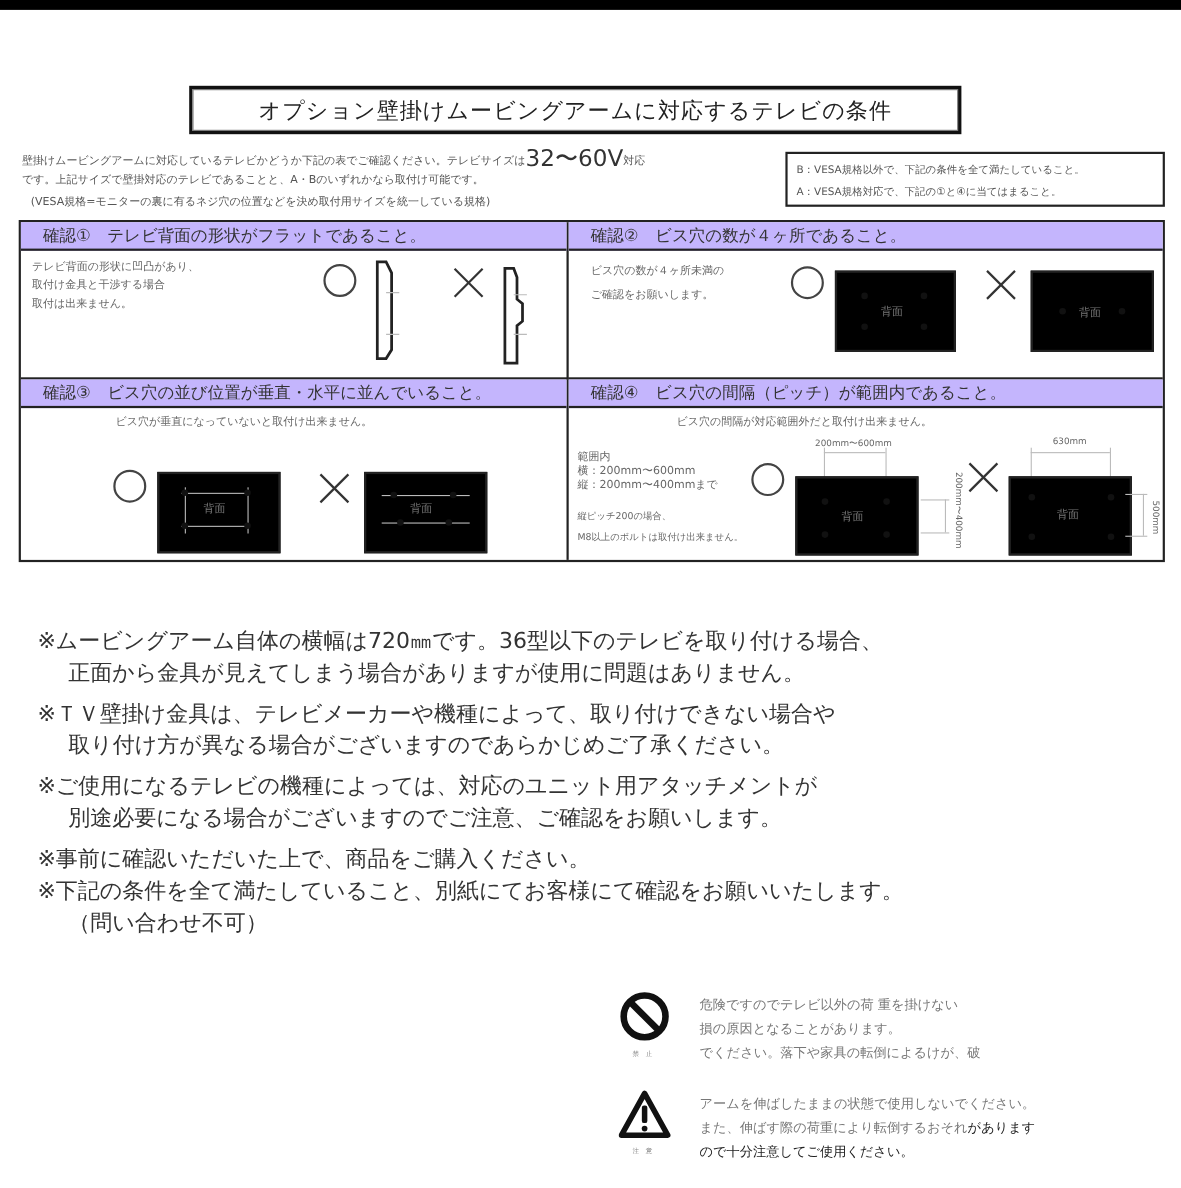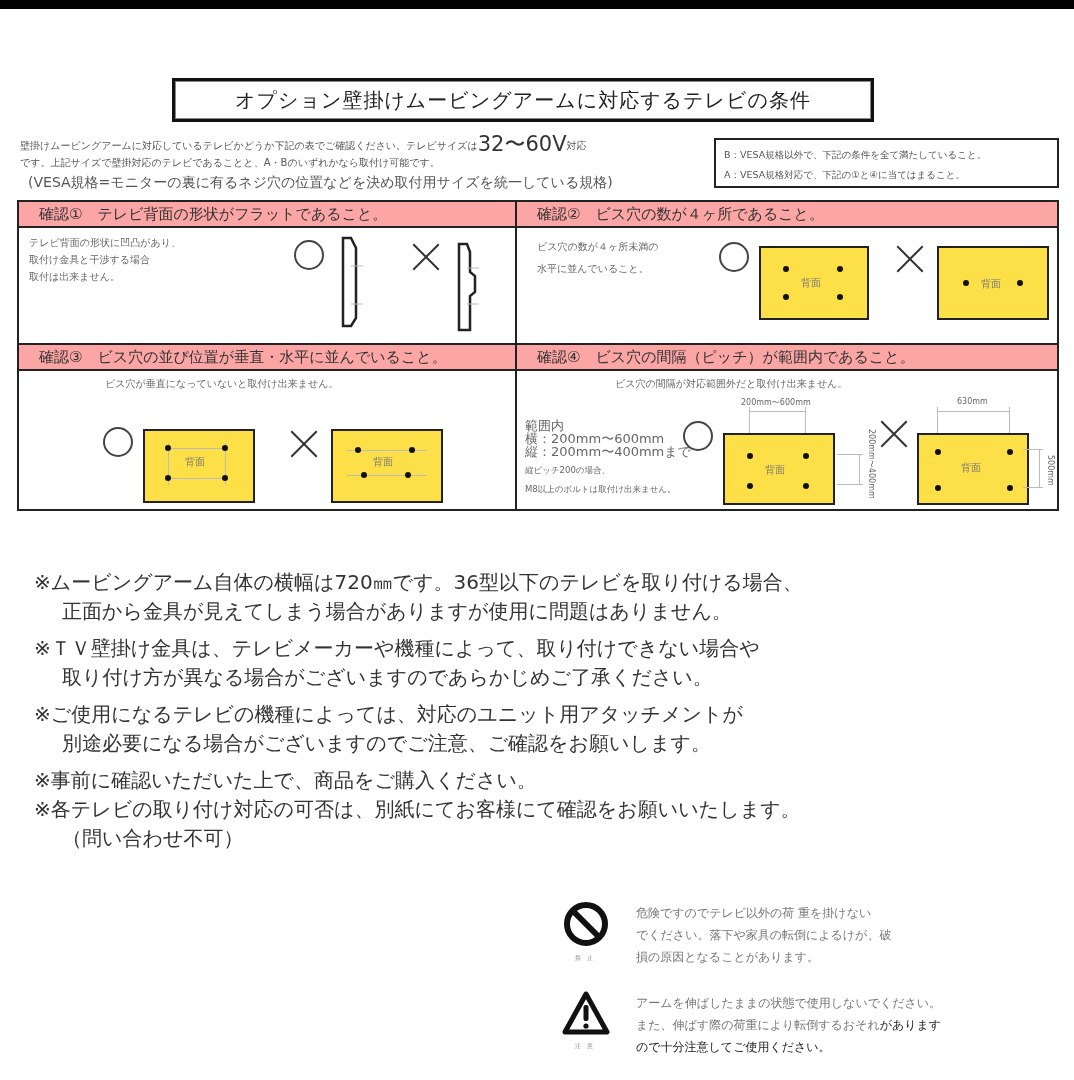--- a/index.html
+++ b/index.html
@@ -11,52 +11,52 @@
   .title-box {
     position: absolute; left: 172px; top: 78px; width: 702px; height: 44px;
     border: 3px solid #111; box-shadow: inset 0 0 0 1px #888; background: #fff;
     display: flex; align-items: center; justify-content: center;
   }
   .title-box span { font-size: 20px; letter-spacing: 1px; color: #222; }
 
   .intro { position: absolute; left: 20px; top: 136px; width: 690px; font-size: 10px; color: #555; line-height: 17px; }
   .intro .line1 { white-space: nowrap; }
   .intro .big { font-size: 21px; color: #333; vertical-align: -2px; }
-  .intro .note { font-size: 14px; margin-top: 3px; margin-left: 8px; }
+  .intro .note { font-size: 10px; margin-top: 3px; margin-left: 8px; }
 
   .ab-box {
     position: absolute; left: 714px; top: 138px; width: 345px; height: 50px;
     border: 2px solid #222; font-size: 9.5px; color: #555; padding: 5px 8px; line-height: 20px;
     overflow: visible;
   }
   .ab-box div { white-space: nowrap; }
 
   .grid {
     position: absolute; left: 17px; top: 200px; width: 1042px; height: 311px;
     border: 2px solid #222;
   }
   .cell { position: absolute; border-right: 2px solid #222; border-bottom: 2px solid #222; }
   .cell.right { border-right: none; }
   .cell.bottom { border-bottom: none; }
   .cell-head {
-    height: 26px; background: #fca5a5; border-bottom: 2px solid #222;
+    height: 26px; background: #c4b5fd; border-bottom: 2px solid #222;
     font-size: 15px; color: #333; display: flex; align-items: center; padding-left: 20px; white-space: nowrap;
   }
   .cell-body { position: relative; }
   .desc { position: absolute; font-size: 10px; color: #666; line-height: 17px; white-space: nowrap; }
 
   .ok-mark { position: absolute; width: 30px; height: 30px; border: 2px solid #444; border-radius: 50%; }
   .ng-mark { position: absolute; width: 30px; height: 30px; }
   .ng-mark::before, .ng-mark::after {
     content: ""; position: absolute; left: 14px; top: -3px; width: 2px; height: 36px; background: #333;
   }
   .ng-mark::before { transform: rotate(45deg); }
   .ng-mark::after { transform: rotate(-45deg); }
 
-  .back-panel { position: absolute; border: 2.5px solid #222; background: #fde047; }
+  .back-panel { position: absolute; border: 2.5px solid #222; background: #000000; }
   .back-label { position: absolute; font-size: 10px; color: #777; }
   .dot { position: absolute; width: 6px; height: 6px; border-radius: 50%; background: #111; }
   .guide-h { position: absolute; height: 1px; background: #bbb; }
   .guide-v { position: absolute; width: 1px; background: #bbb; }
   .dim { position: absolute; font-size: 8px; color: #666; white-space: nowrap; }
   .dim-v { position: absolute; font-size: 8px; color: #666; white-space: nowrap; transform: rotate(90deg); transform-origin: left top; }
 
   .notes { position: absolute; left: 34px; top: 568px; width: 940px; font-size: 20px; color: #333; }
   .notes p { line-height: 29px; white-space: nowrap; }
   .notes .indent { padding-left: 28px; }
@@ -113,21 +113,21 @@
         <line x1="12" y1="62" x2="24" y2="62" stroke="#bbb" stroke-width="1"></line>
       </svg>
     </div>
   </div>
 
   <div class="cell right" style="left:498px;top:0;width:540px;height:143px;">
     <div class="cell-head">確認②　ビス穴の数が４ヶ所であること。</div>
     <div class="cell-body" style="height:115px;">
       <div class="desc" style="left:20px;top:8px;line-height:22px;">
         <div>ビス穴の数が４ヶ所未満の</div>
-        <div>水平に並んでいること。</div>
+        <div>ご確認をお願いします。</div>
       </div>
       <div class="ok-mark" style="left:202px;top:14px;"></div>
       <div class="back-panel" style="left:242px;top:18px;width:110px;height:74px;">
         <div class="dot" style="left:22px;top:18px;"></div>
         <div class="dot" style="left:76px;top:18px;"></div>
         <div class="dot" style="left:22px;top:46px;"></div>
         <div class="dot" style="left:76px;top:46px;"></div>
         <div class="back-label" style="left:40px;top:28px;">背面</div>
       </div>
       <div class="ng-mark" style="left:378px;top:16px;"></div>
@@ -165,21 +165,21 @@
         <div class="dot" style="left:72px;top:41px;"></div>
         <div class="back-label" style="left:40px;top:24px;">背面</div>
       </div>
     </div>
   </div>
 
   <div class="cell right bottom" style="left:498px;top:143px;width:540px;height:164px;">
     <div class="cell-head">確認④　ビス穴の間隔（ピッチ）が範囲内であること。</div>
     <div class="cell-body" style="height:136px;">
       <div class="desc" style="left:98px;top:4px;">ビス穴の間隔が対応範囲外だと取付け出来ません。</div>
-      <div class="desc" style="left:8px;top:48px;font-size:13px;line-height:13px;">
+      <div class="desc" style="left:8px;top:38px;font-size:10px;line-height:13px;">
         <div>範囲内</div>
         <div>横：200mm〜600mm</div>
         <div>縦：200mm〜400mmまで</div>
       </div>
       <div class="desc" style="left:8px;top:90px;font-size:8.5px;line-height:19px;">
         <div>縦ピッチ200の場合、</div>
         <div>M8以上のボルトは取付け出来ません。</div>
       </div>
 
       <div class="ok-mark" style="left:166px;top:50px;"></div>
@@ -220,36 +220,36 @@
 </div>
 
 <div class="notes">
   <p>※ムービングアーム自体の横幅は720㎜です。36型以下のテレビを取り付ける場合、</p>
   <p class="indent">正面から金具が見えてしまう場合がありますが使用に問題はありません。</p>
   <p class="gap">※ＴＶ壁掛け金具は、テレビメーカーや機種によって、取り付けできない場合や</p>
   <p class="indent">取り付け方が異なる場合がございますのであらかじめご了承ください。</p>
   <p class="gap">※ご使用になるテレビの機種によっては、対応のユニット用アタッチメントが</p>
   <p class="indent">別途必要になる場合がございますのでご注意、ご確認をお願いします。</p>
   <p class="gap">※事前に確認いただいた上で、商品をご購入ください。</p>
-  <p>※各テレビの取り付け対応の可否は、別紙にてお客様にて確認をお願いいたします。</p>
+  <p>※下記の条件を全て満たしていること、別紙にてお客様にて確認をお願いいたします。</p>
   <p class="indent">（問い合わせ不可）</p>
 </div>
 
 <div class="warn" style="top:900px;height:70px;">
   <div class="warn-icon">
     <svg width="48" height="48" viewBox="0 0 48 48">
       <circle cx="24" cy="24" r="19" fill="none" stroke="#111" stroke-width="6"></circle>
       <line x1="11" y1="11" x2="37" y2="37" stroke="#111" stroke-width="6"></line>
     </svg>
     <div class="lbl">禁止</div>
   </div>
   <div class="warn-text" style="top:2px;">
     <div>危険ですのでテレビ以外の荷 重を掛けない</div>
+    <div>損の原因となることがあります。</div>
     <div>でください。落下や家具の転倒によるけが、破</div>
-    <div>損の原因となることがあります。</div>
   </div>
 </div>
 
 <div class="warn" style="top:990px;height:75px;">
   <div class="warn-icon">
     <svg width="48" height="46" viewBox="0 0 48 46">
       <path d="M24 4 L45 42 H3 Z" fill="none" stroke="#111" stroke-width="5" stroke-linejoin="round"></path>
       <rect x="21.5" y="15" width="5" height="16" rx="2" fill="#111"></rect>
       <circle cx="24" cy="36" r="2.6" fill="#111"></circle>
     </svg>

